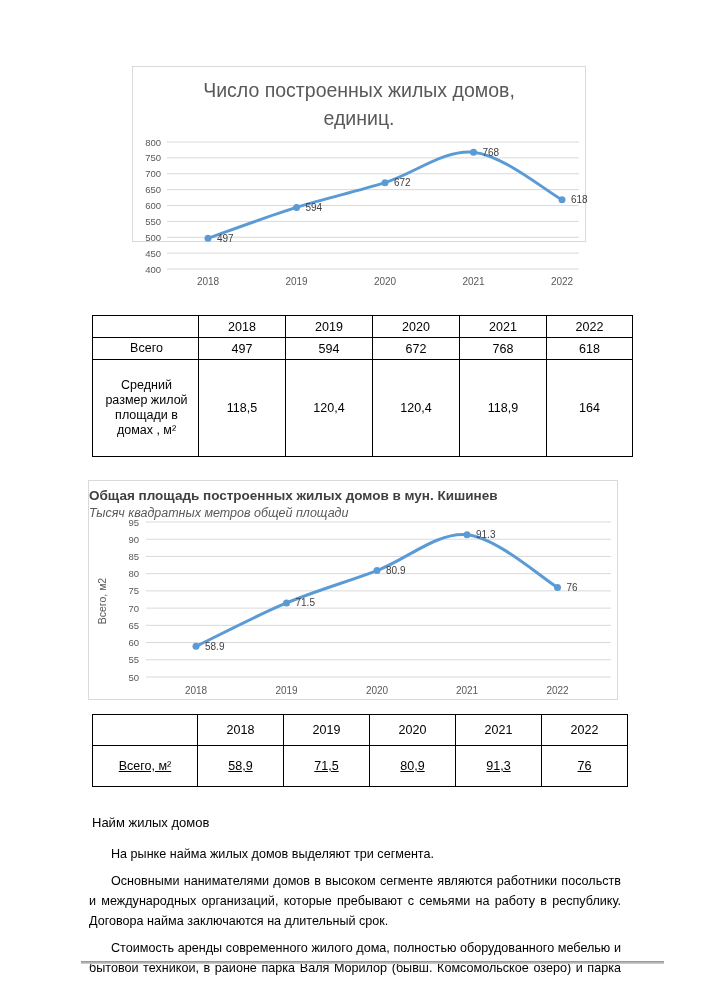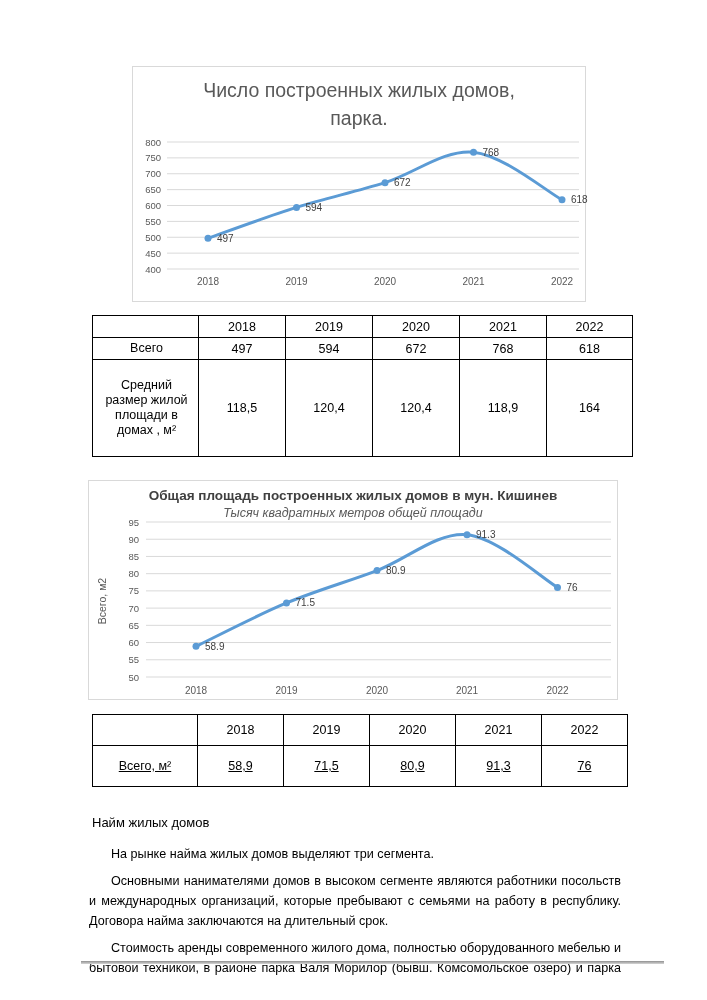--- a/index.html
+++ b/index.html
@@ -1,31 +1,31 @@
 <!DOCTYPE html>
 <html><head>
 <meta charset="utf-8">
 <style>
   html,body{margin:0;padding:0;background:#fff;}
   .page{position:relative;width:707px;height:1000px;background:#ffffff;
         font-family:"Liberation Sans",sans-serif;color:#000;overflow:hidden;}
 
   
   .chartbox{position:absolute;background:#fff;border:1px solid #d9d9d9;box-sizing:border-box;}
-  #cb1{left:132px;top:66px;width:454px;height:236px;}
+  #cb1{left:132px;top:66px;width:454px;height:176px;}
   #cb2{left:88px;top:480px;width:530px;height:220px;}
   .chartbox svg{position:absolute;left:0;overflow:visible;display:block;}
   #svg1{top:70px;}
   #svg2{top:36px;}
 
   .c1title{position:absolute;top:9px;left:0;width:100%;text-align:center;
            font-size:19.5px;line-height:28px;color:#595959;}
-  .c2title{position:absolute;top:7px;left:0;width:100%;text-align:center;
+  .c2title{position:absolute;top:7px;left:0;width:100%;
            font-size:13.5px;font-weight:bold;color:#404040;}
-  .c2sub{position:absolute;top:25px;left:0;width:100%;text-align:center;
+  .c2sub{position:absolute;top:25px;left:0;width:100%;
          font-size:12.5px;font-style:italic;color:#595959;}
   .c2ylab{position:absolute;left:-46px;top:113px;width:120px;height:14px;text-align:center;
           font-size:10.5px;color:#595959;transform:rotate(-90deg);}
 
   
   .tbl{position:absolute;border-collapse:collapse;table-layout:fixed;
        font-size:12.5px;color:#000;}
   .tbl td{border:1px solid #000;text-align:center;vertical-align:middle;padding:0;
           overflow:hidden;}
   #tbl1{left:92px;top:315px;width:540px;}
@@ -49,21 +49,21 @@
             background:linear-gradient(#8f8f8f,#d6d6d6);}
 </style>
 </head>
 <body>
 
 <div class="page">
 
   <section class="chartbox" id="cb1">
     <div class="c1title">
       <div>Число построенных жилых домов,</div>
-      <div>парка.</div>
+      <div>единиц.</div>
     </div>
     <svg id="svg1" width="454" height="166">
         <line x1="34" y1="132" x2="446" y2="132" stroke="#d9d9d9" stroke-width="1"></line>
         <text x="28" y="135.5" font-size="9.5" fill="#595959" text-anchor="end" font-family="&quot;Liberation Sans&quot;, sans-serif">400</text>
         <line x1="34" y1="116.125" x2="446" y2="116.125" stroke="#d9d9d9" stroke-width="1"></line>
         <text x="28" y="119.625" font-size="9.5" fill="#595959" text-anchor="end" font-family="&quot;Liberation Sans&quot;, sans-serif">450</text>
         <line x1="34" y1="100.25" x2="446" y2="100.25" stroke="#d9d9d9" stroke-width="1"></line>
         <text x="28" y="103.75" font-size="9.5" fill="#595959" text-anchor="end" font-family="&quot;Liberation Sans&quot;, sans-serif">500</text>
         <line x1="34" y1="84.375" x2="446" y2="84.375" stroke="#d9d9d9" stroke-width="1"></line>
         <text x="28" y="87.875" font-size="9.5" fill="#595959" text-anchor="end" font-family="&quot;Liberation Sans&quot;, sans-serif">550</text>

